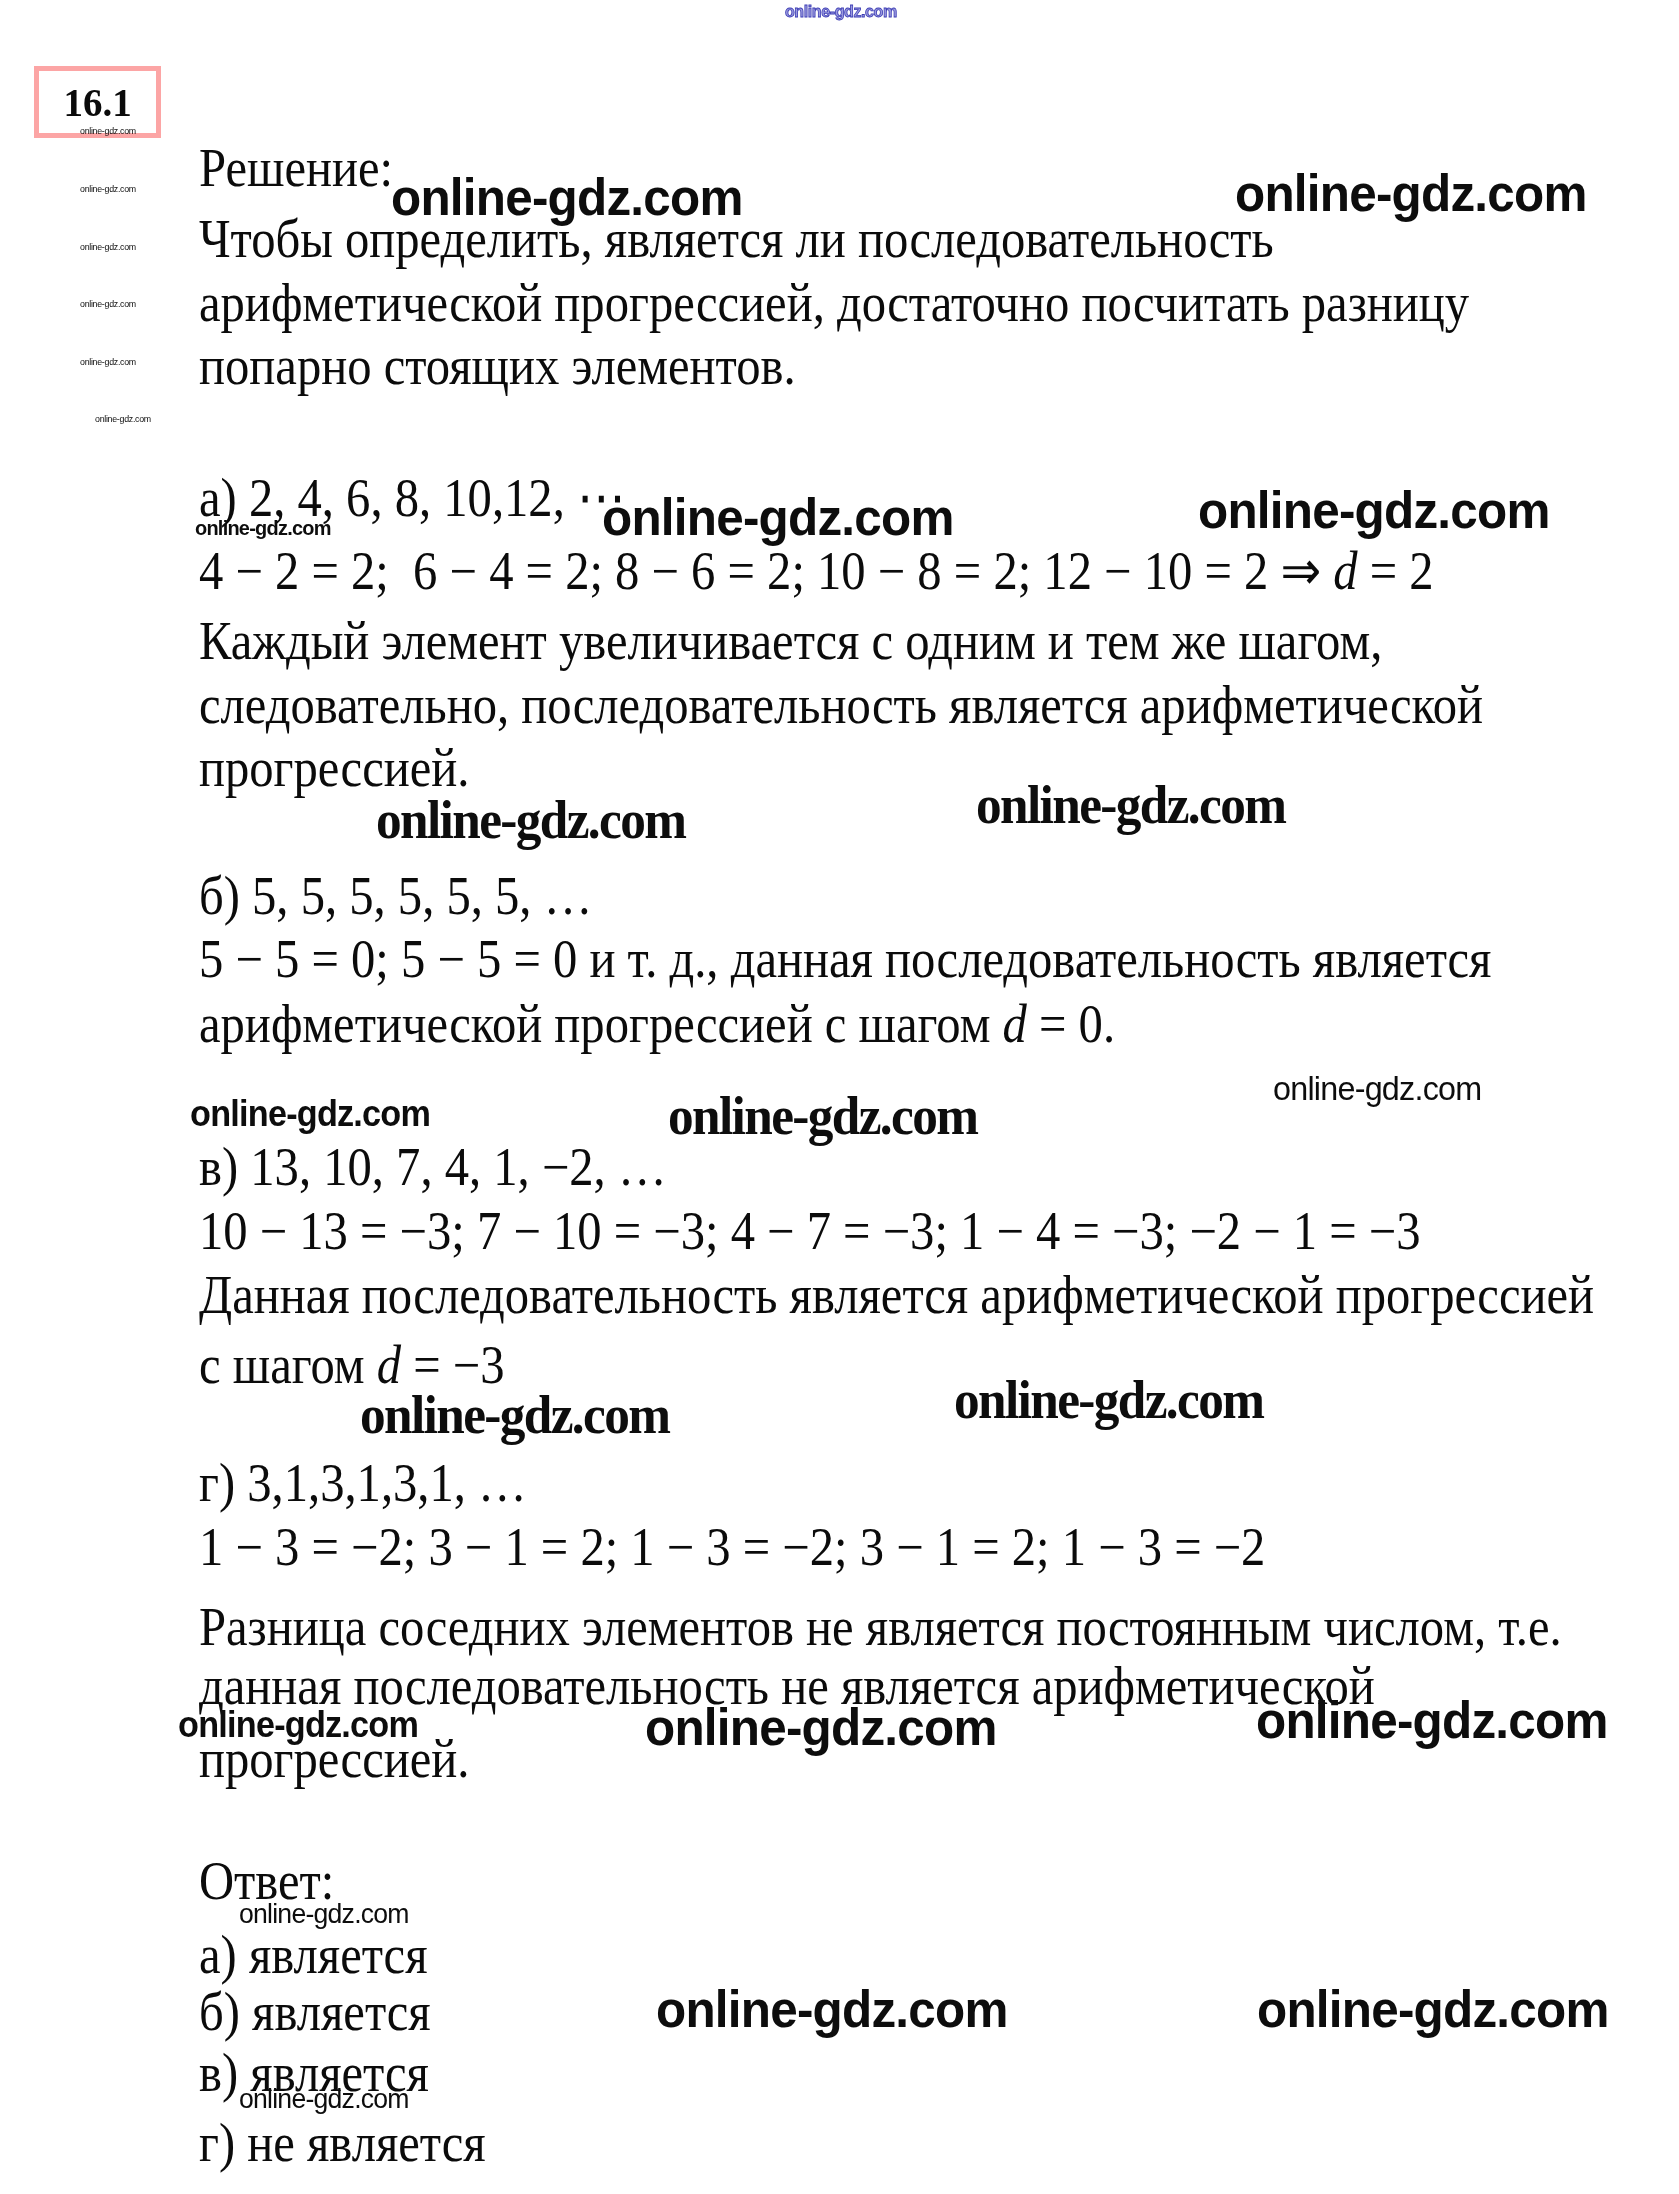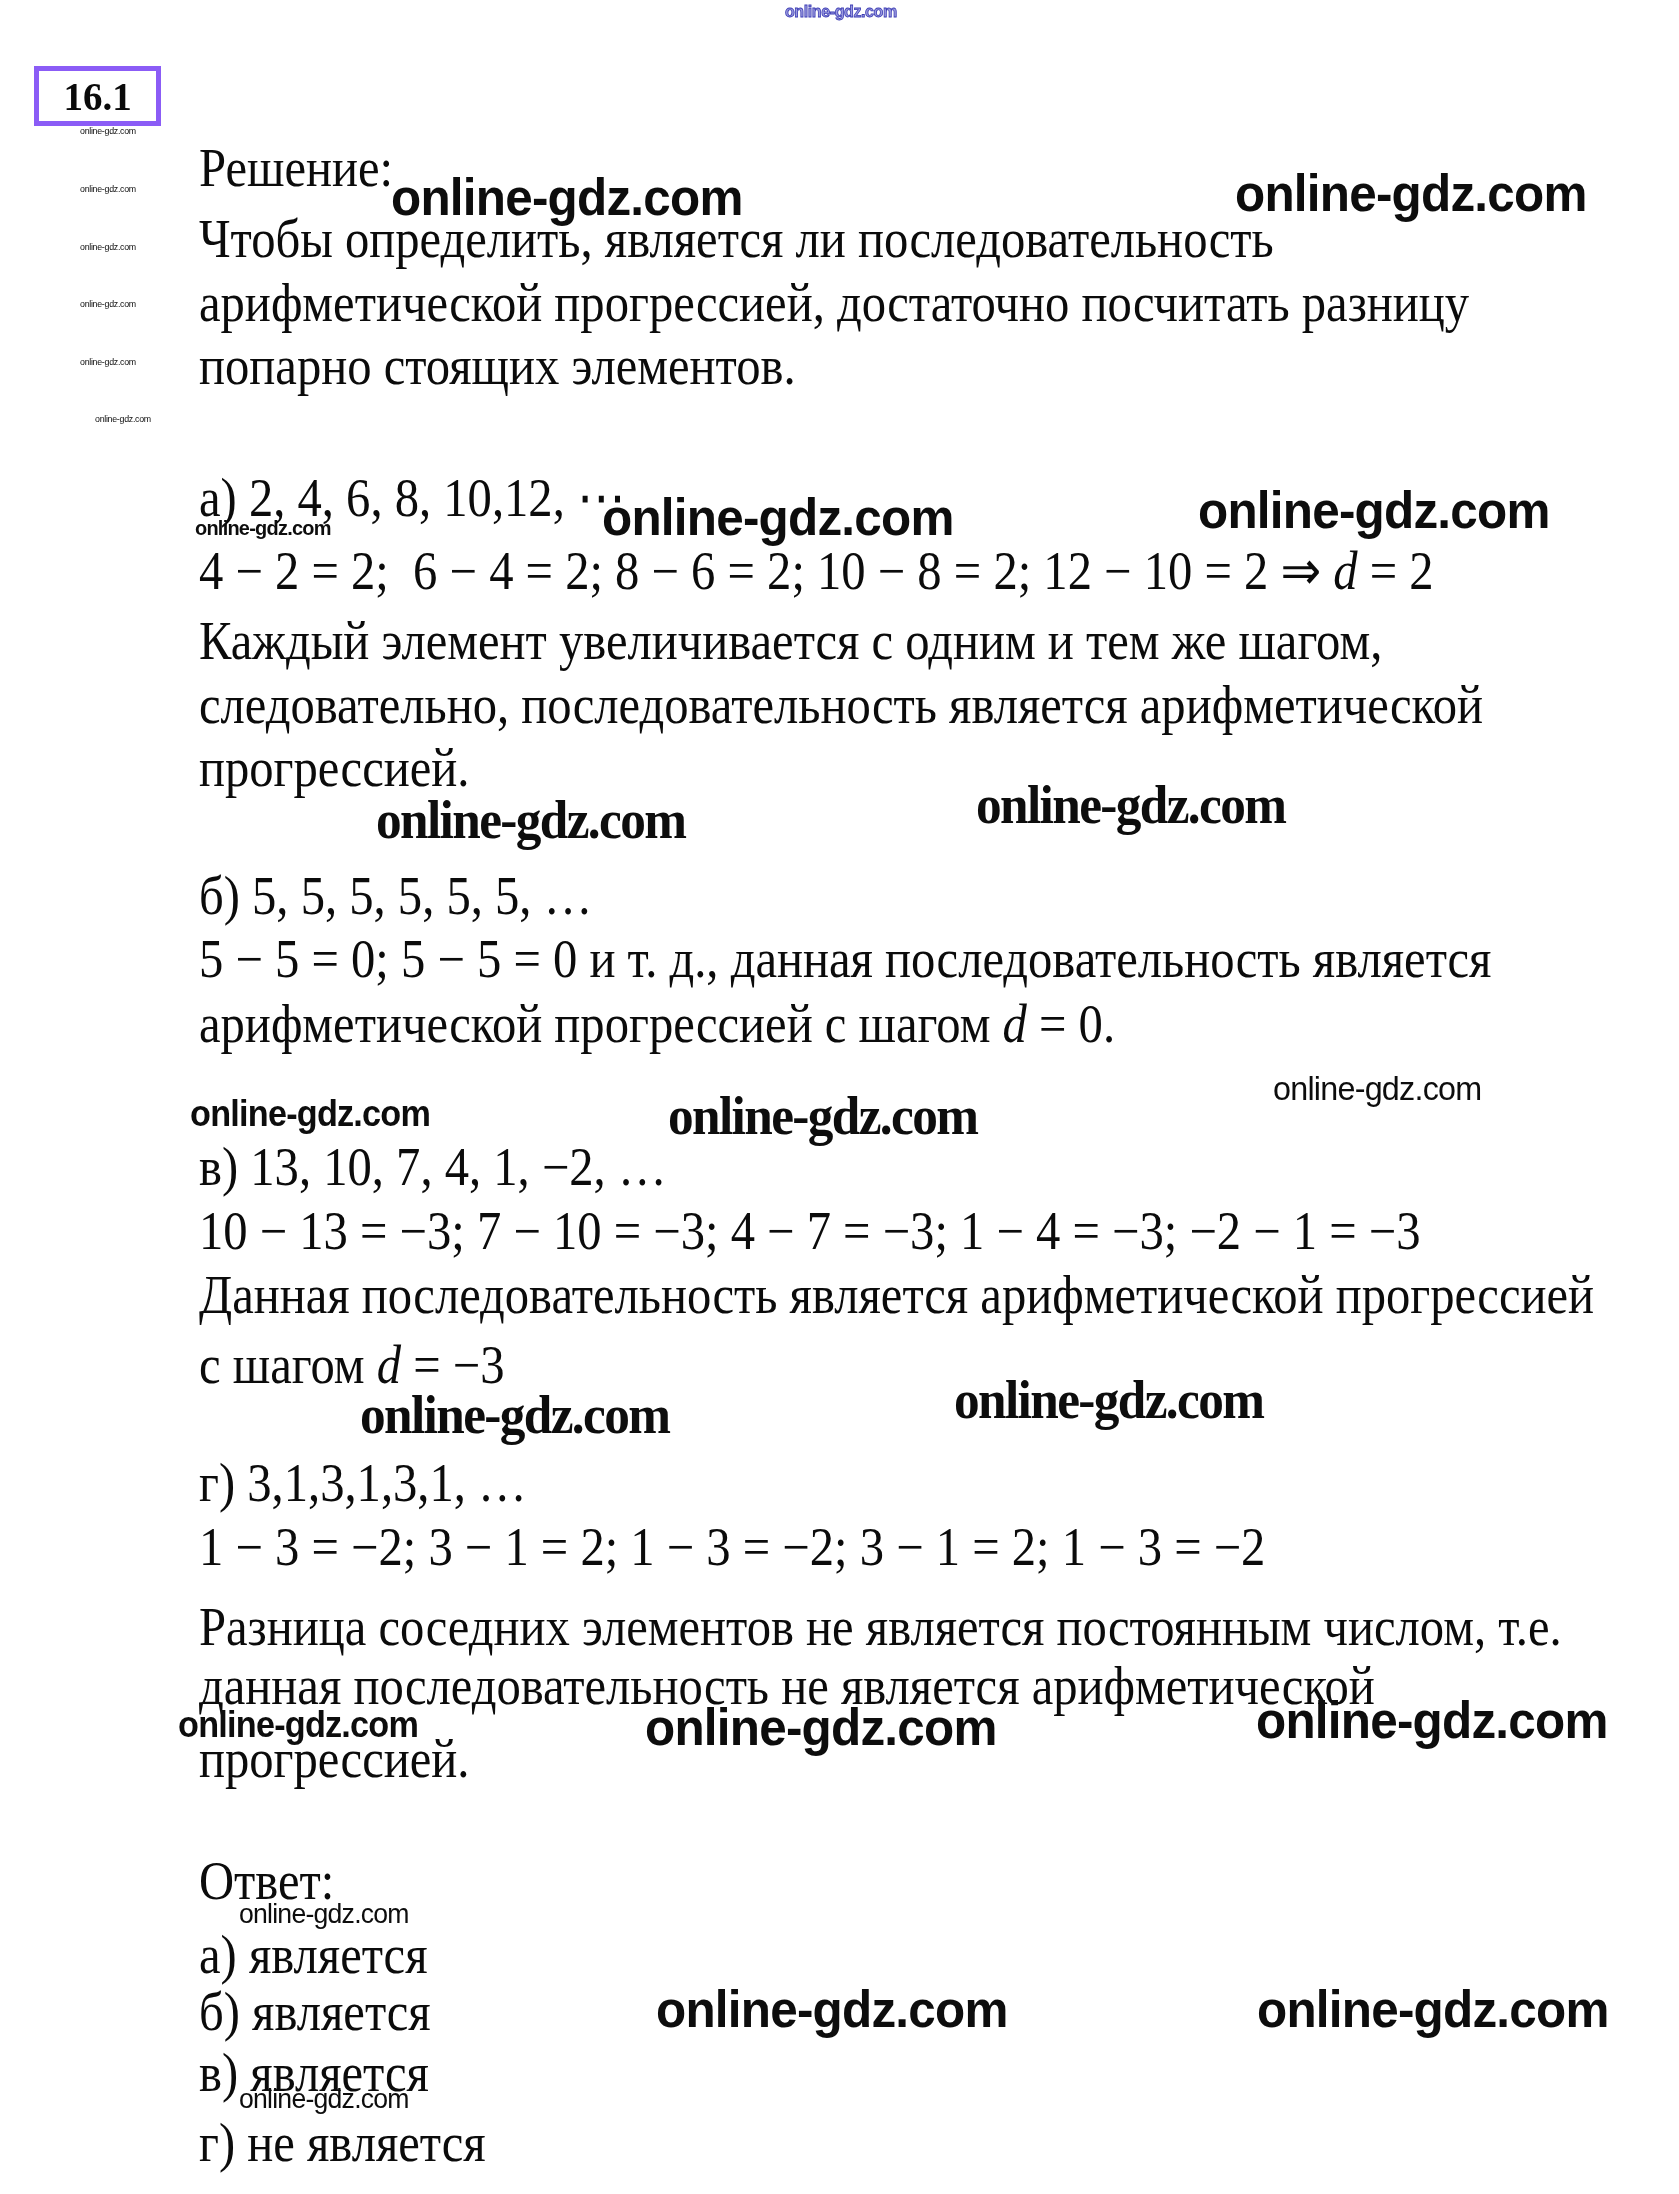--- a/index.html
+++ b/index.html
@@ -9,22 +9,22 @@
   }
   
   .line{
     position:absolute;left:199px;font-size:54px;line-height:1.05;
     font-family:"Liberation Serif",serif;color:#0b0b0b;white-space:pre;
     transform:scaleX(0.9);transform-origin:0 0;
   }
   .var{font-style:italic;}
   
   .problem-box{
-    position:absolute;left:34px;top:66px;width:127px;height:60px;
-    border:5px solid #8b5cf6;box-sizing:border-box;
+    position:absolute;left:34px;top:66px;width:127px;height:72px;
+    border:5px solid #fca5a5;box-sizing:border-box;
     display:flex;align-items:center;justify-content:center;
     font-family:"Liberation Serif",serif;font-weight:700;font-size:39px;color:#0a0a0a;
   }
   
   .wm{
     position:absolute;white-space:nowrap;
     font-family:"Liberation Sans",sans-serif;font-weight:700;
     color:#0d0d0d;letter-spacing:-0.8px;transform:scaleX(0.95);transform-origin:0 0;
   }
   .wm.light{font-weight:400;}

